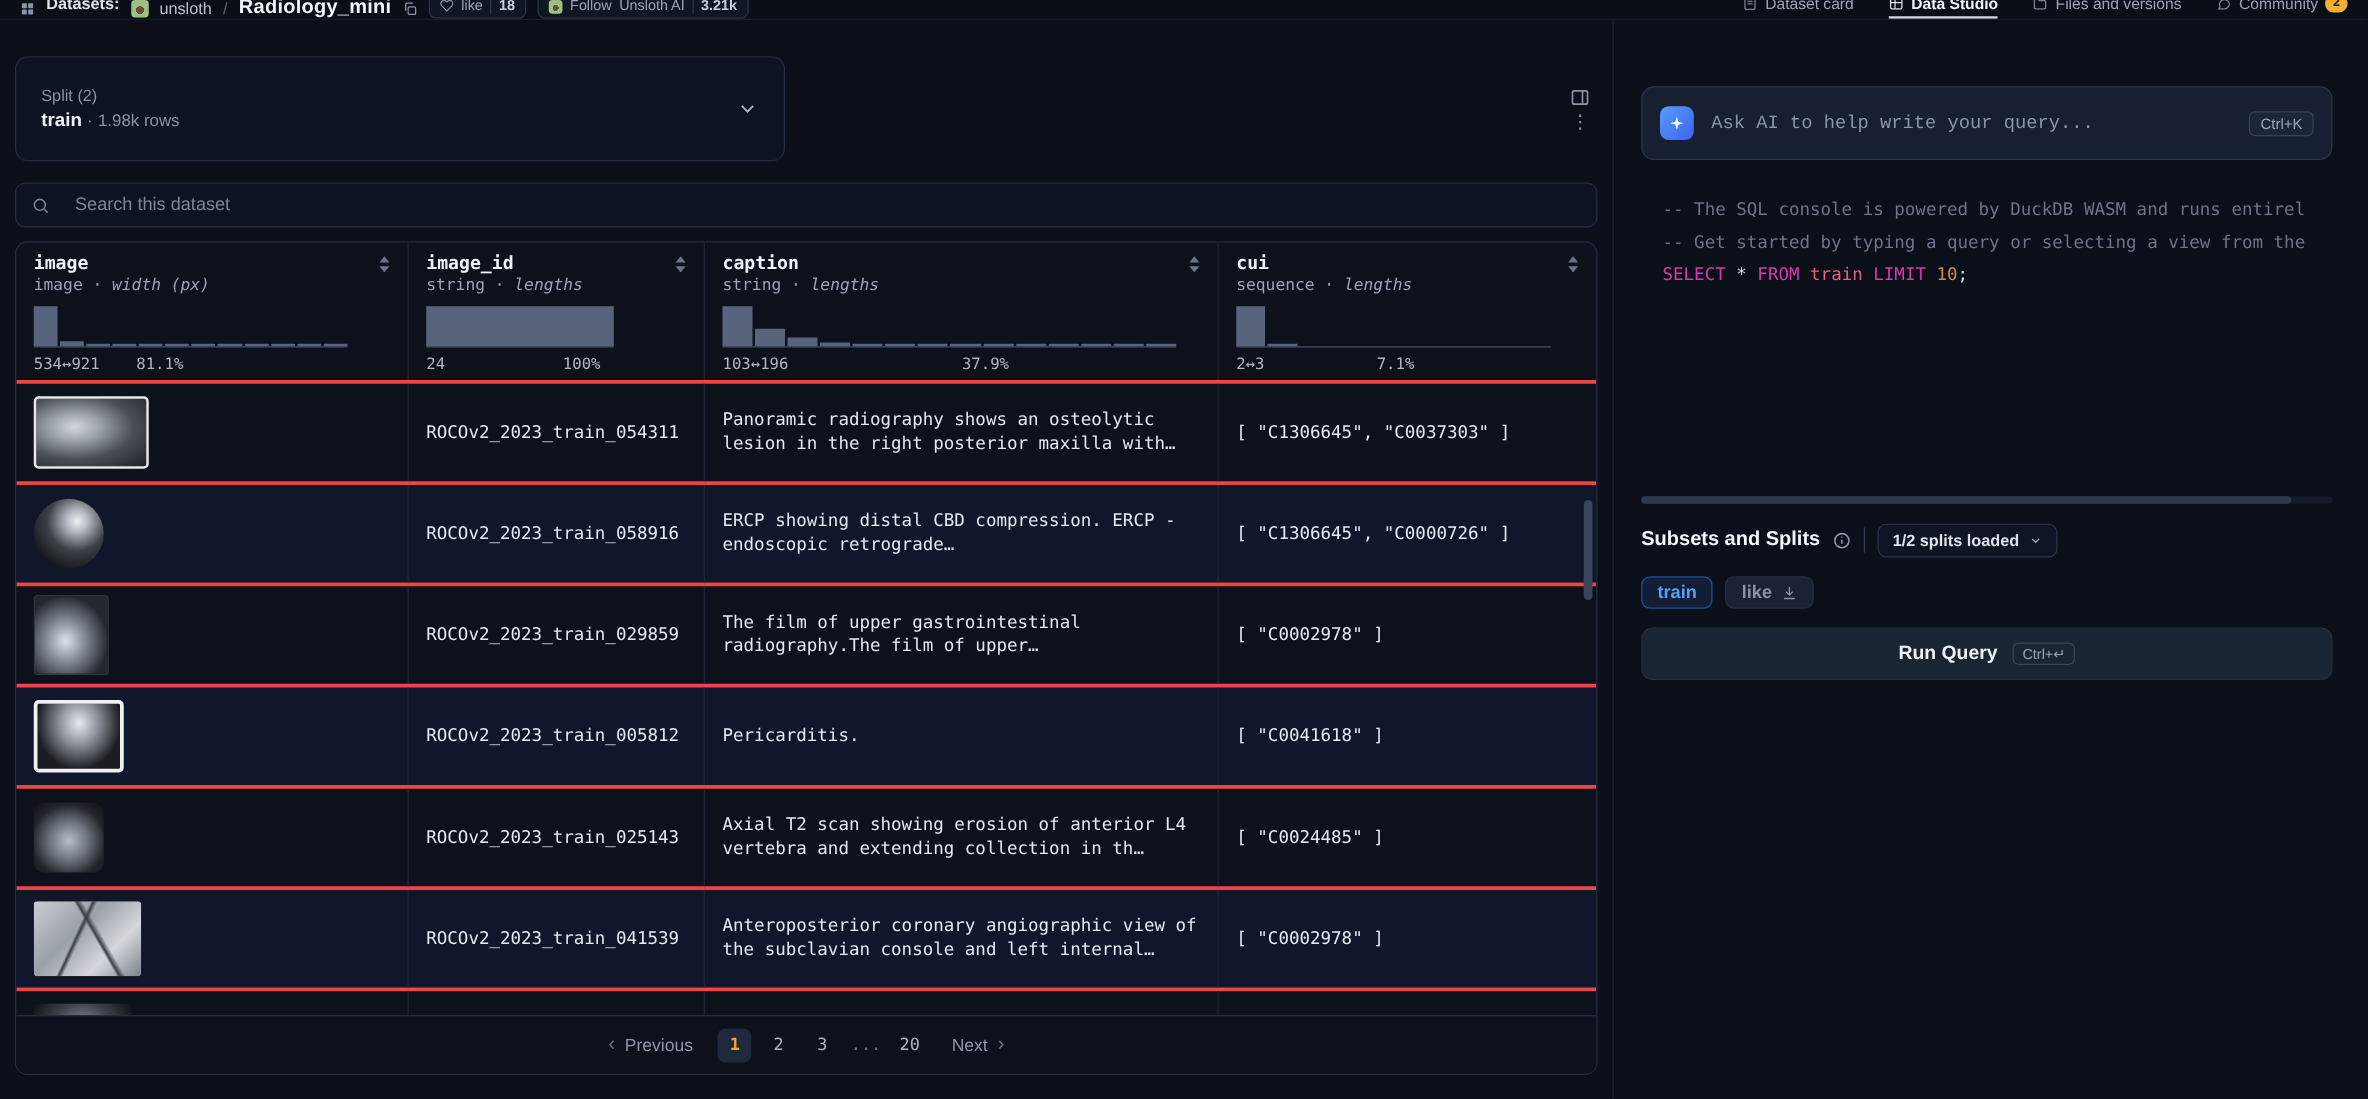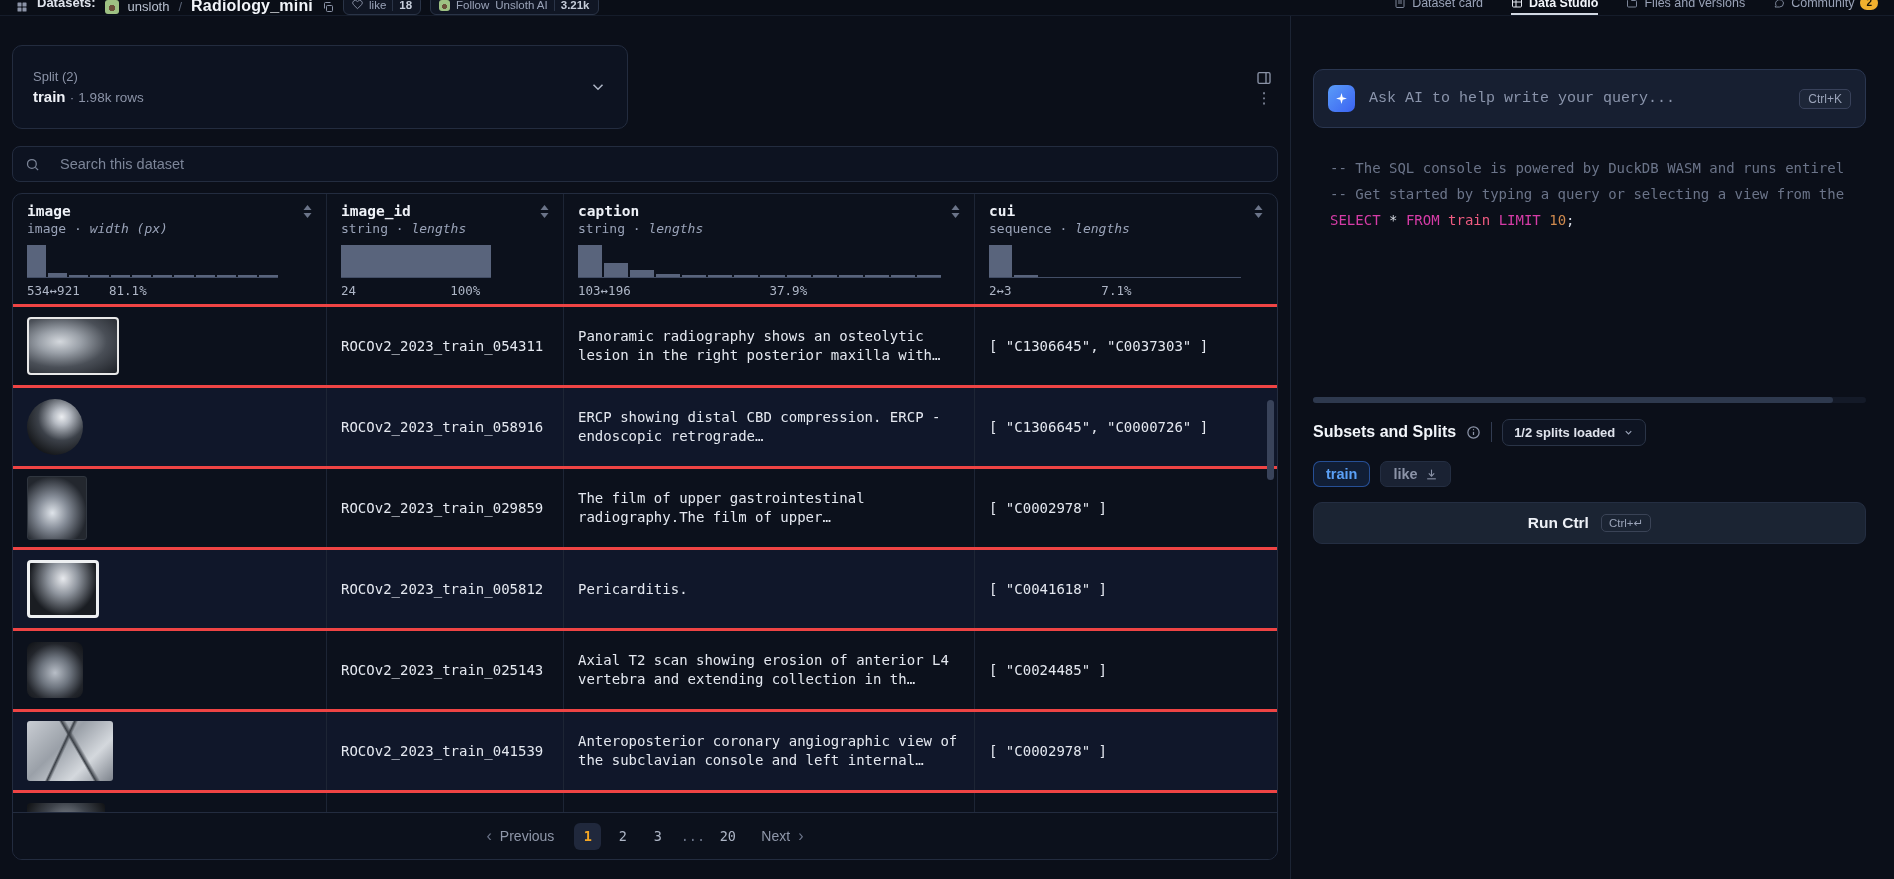--- a/index.html
+++ b/index.html
@@ -509,16 +509,16 @@
           <svg width="13" height="13" viewBox="0 0 24 24" fill="none" stroke="currentColor" stroke-width="2">
             <path d="M12 3v11"></path>
             <path d="M7 10l5 5 5-5"></path>
             <path d="M4 20h16"></path>
           </svg>
         </span>
       </button>
     </div>
 
   <button class="run-query">
-    <span class="run-label">Run Ctrl</span>
+    <span class="run-label">Run Query</span>
     <span class="run-kbd">Ctrl+↵</span>
   </button>
 </aside>
 
 </body></html>

